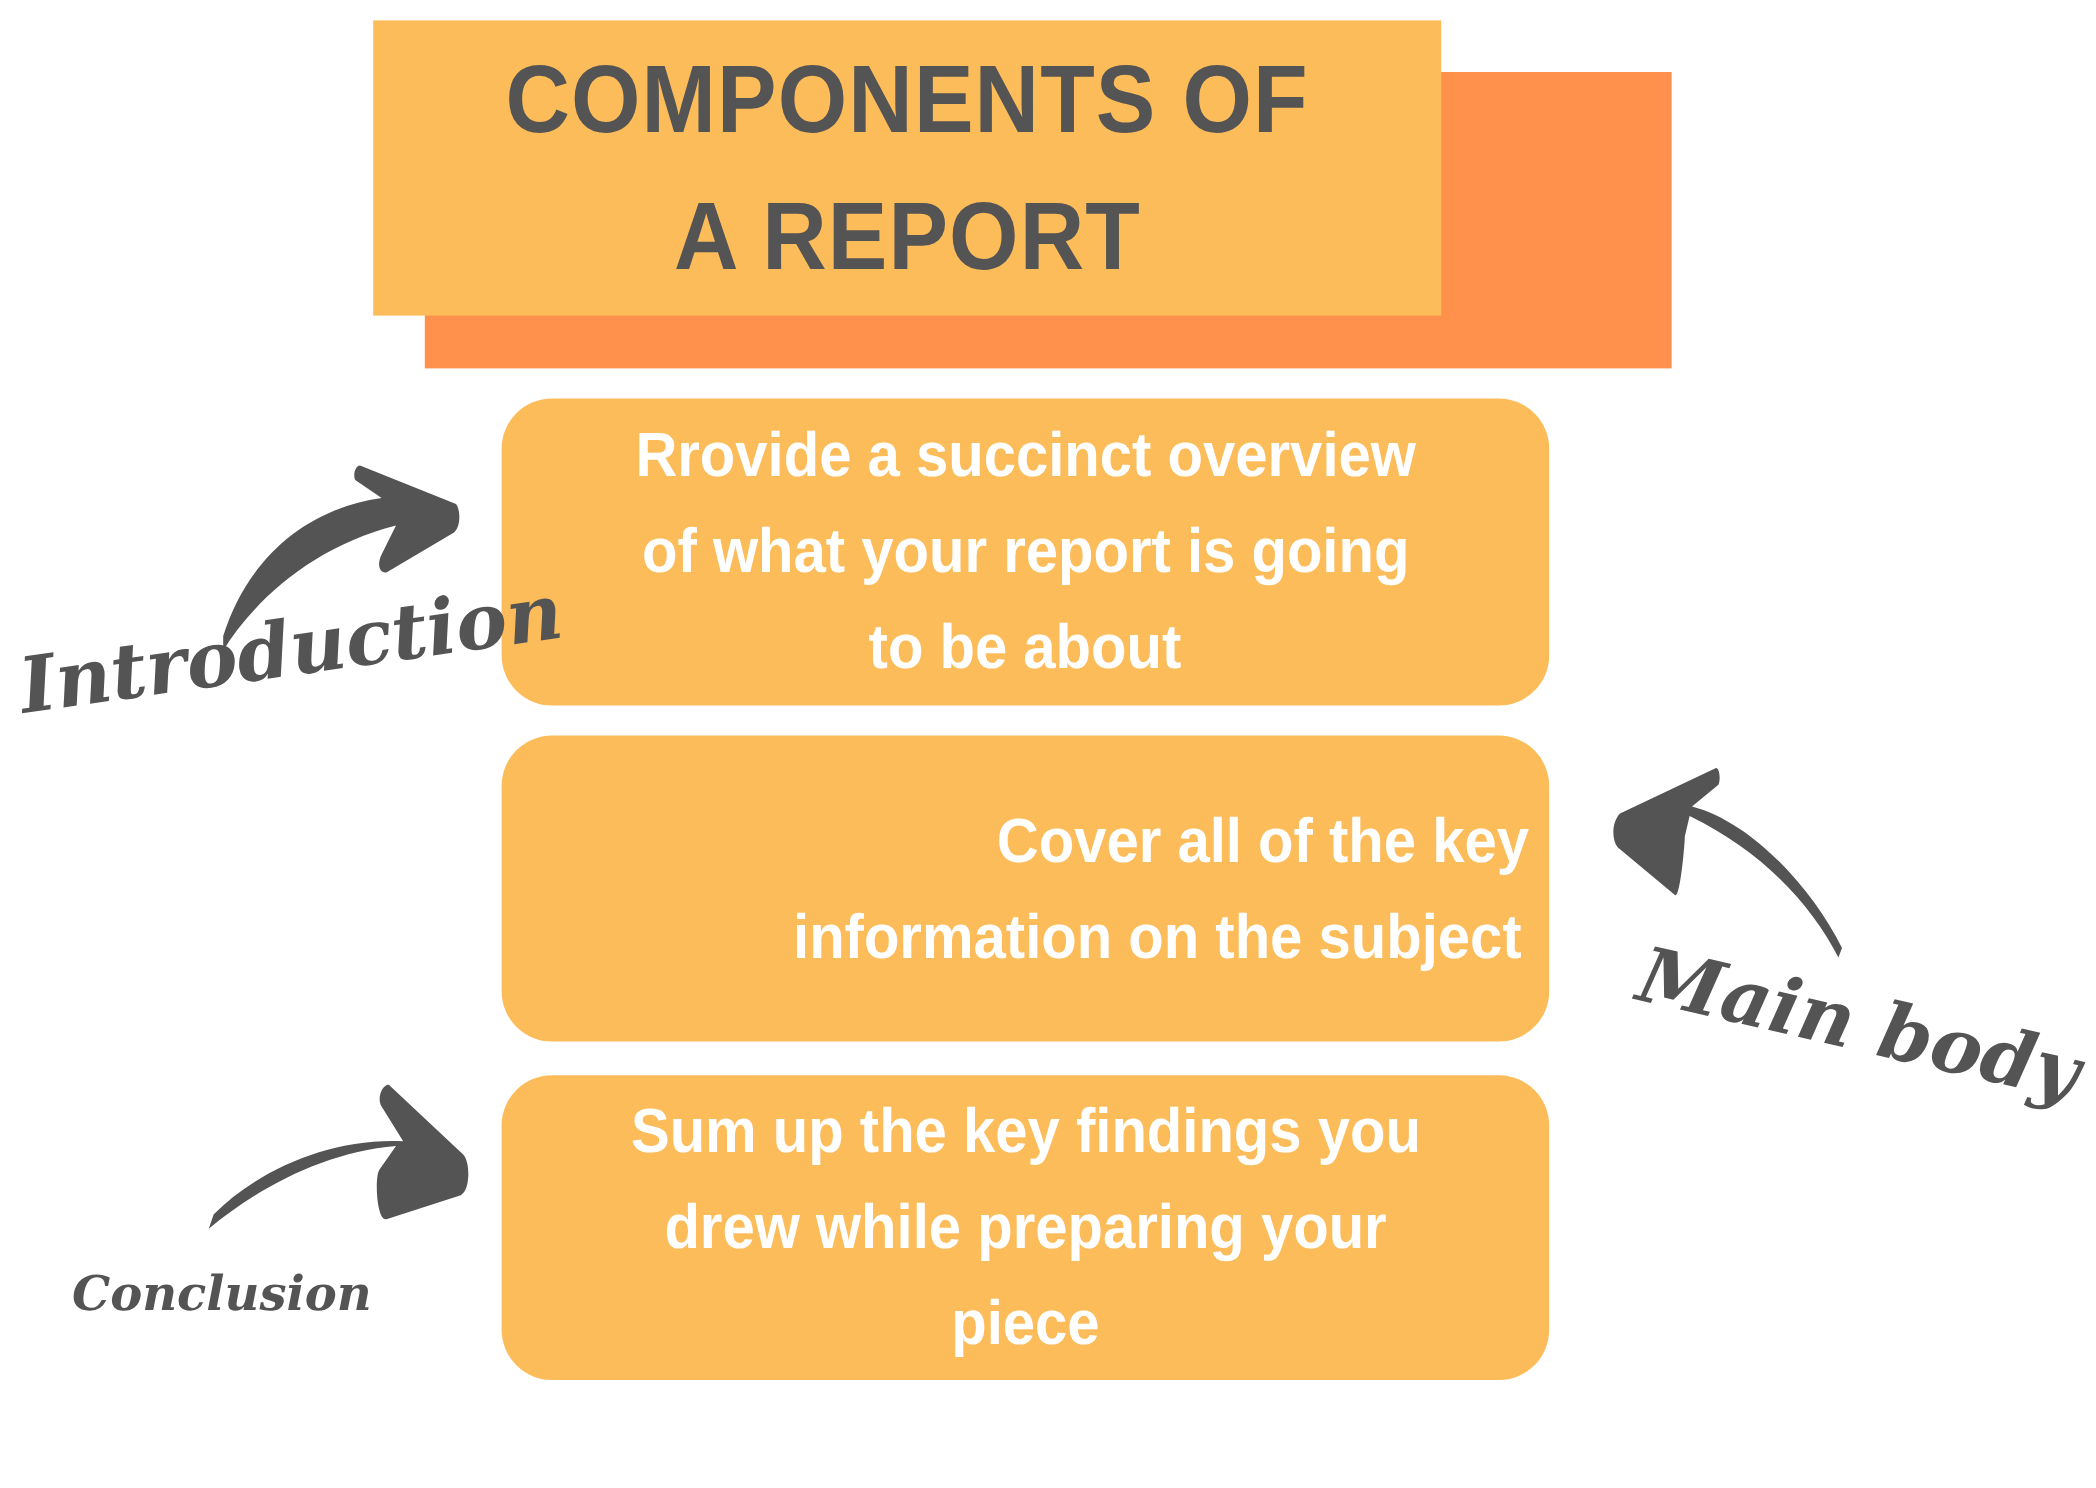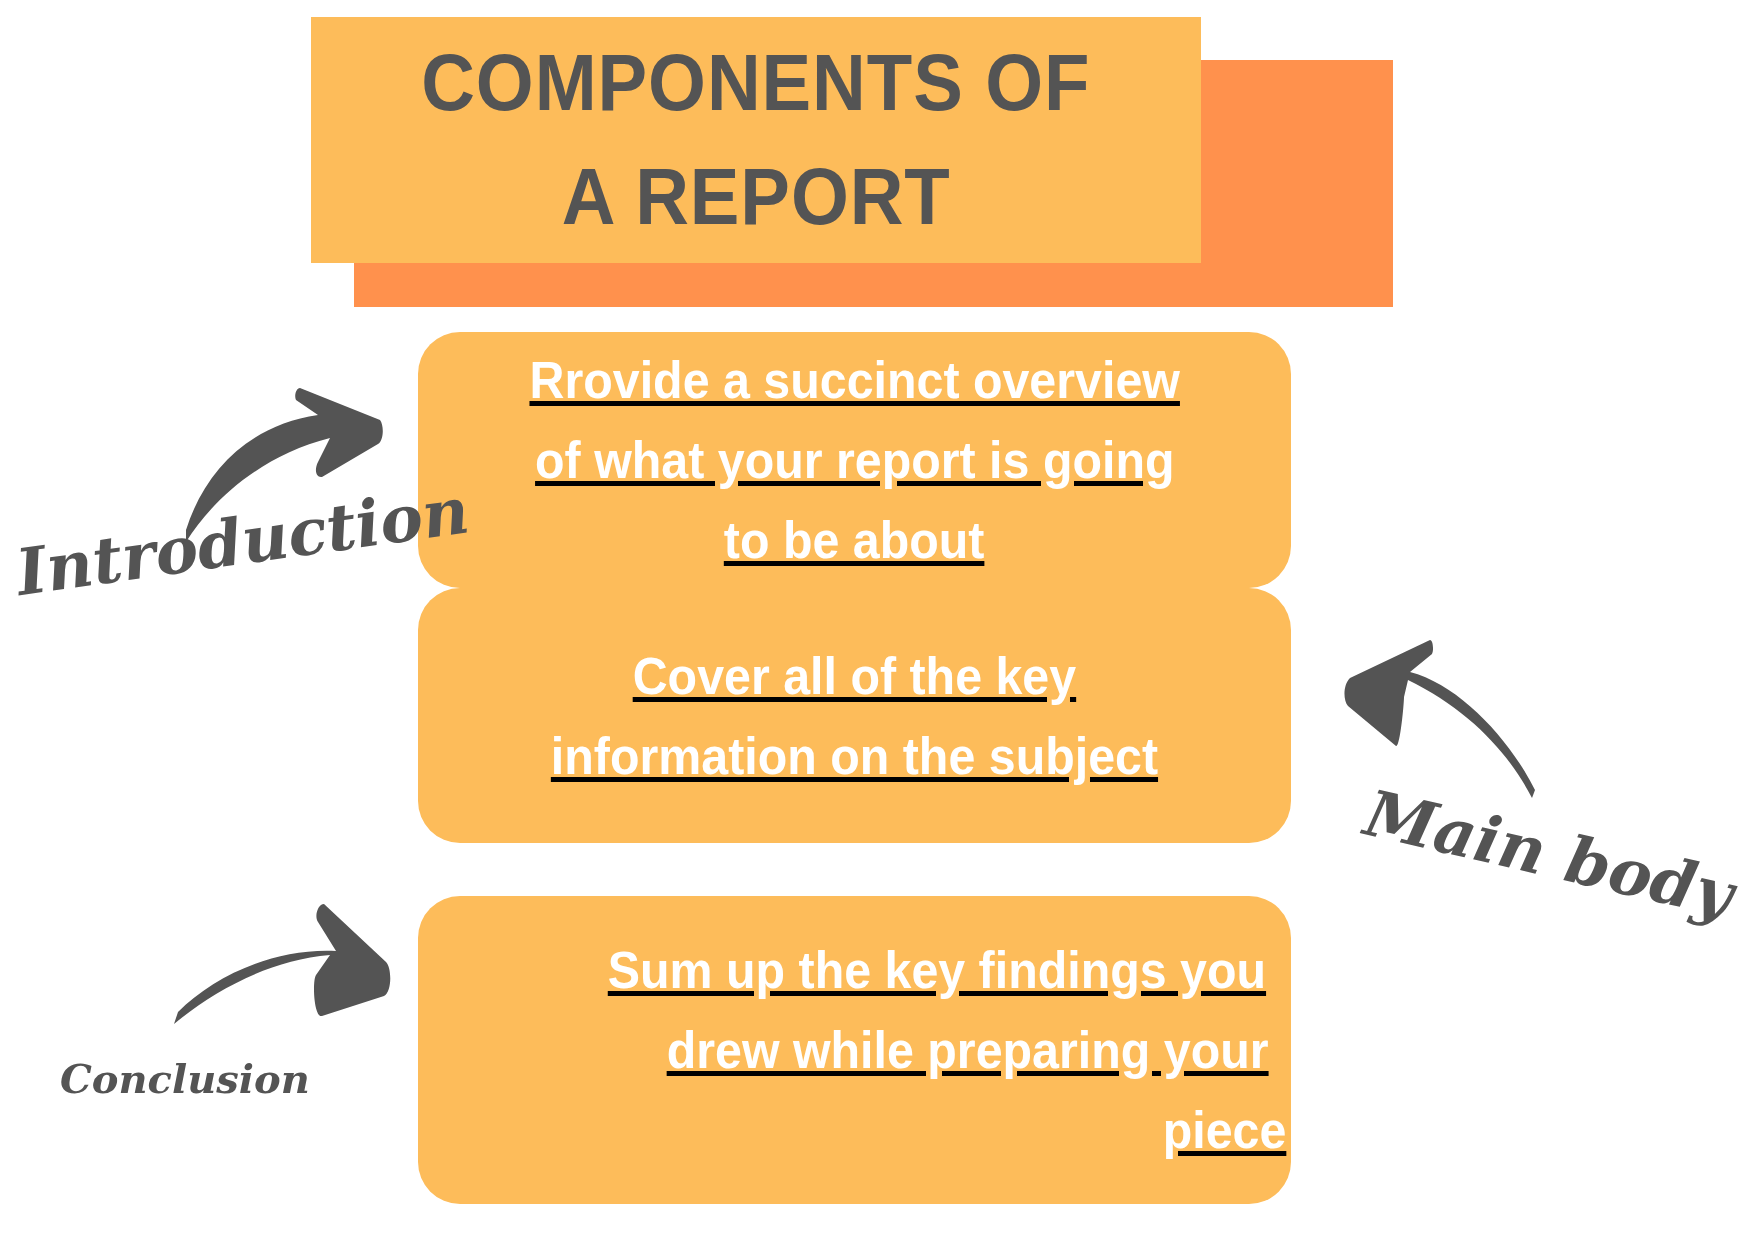--- a/index.html
+++ b/index.html
@@ -27,34 +27,33 @@
     letter-spacing: 1px;
     white-space: nowrap;
     transform: scaleX(0.93);
   }
   .card {
     left: 418px; width: 873px;
     background: #FDBC5A;
     border-radius: 42px;
     display: flex; flex-direction: column; align-items: center; justify-content: center;
     text-align: center;
-    text-decoration: underline;
   }
   .card-line {
     font-family: "Liberation Sans", sans-serif;
     font-weight: bold;
     color: #ffffff;
     font-size: 52px;
     line-height: 80px;
     white-space: nowrap;
     transform: scaleX(0.93);
   }
   .card-1 { top: 332px; height: 256px; }
-  .card-2 { top: 588px; height: 255px; }
-  .card-3 { top: 896px; height: 308px; align-items: flex-end; }
+  .card-2 { top: 613px; height: 255px; align-items: flex-end; }
+  .card-3 { top: 896px; height: 254px; }
   .script {
     font-family: "DejaVu Serif", serif;
     font-style: italic;
     font-weight: bold;
     color: #545454;
     white-space: nowrap;
   }
   .label-intro {
     left: 22px; top: 535px; font-size: 64px;
     transform: rotate(-8deg); transform-origin: left bottom;

